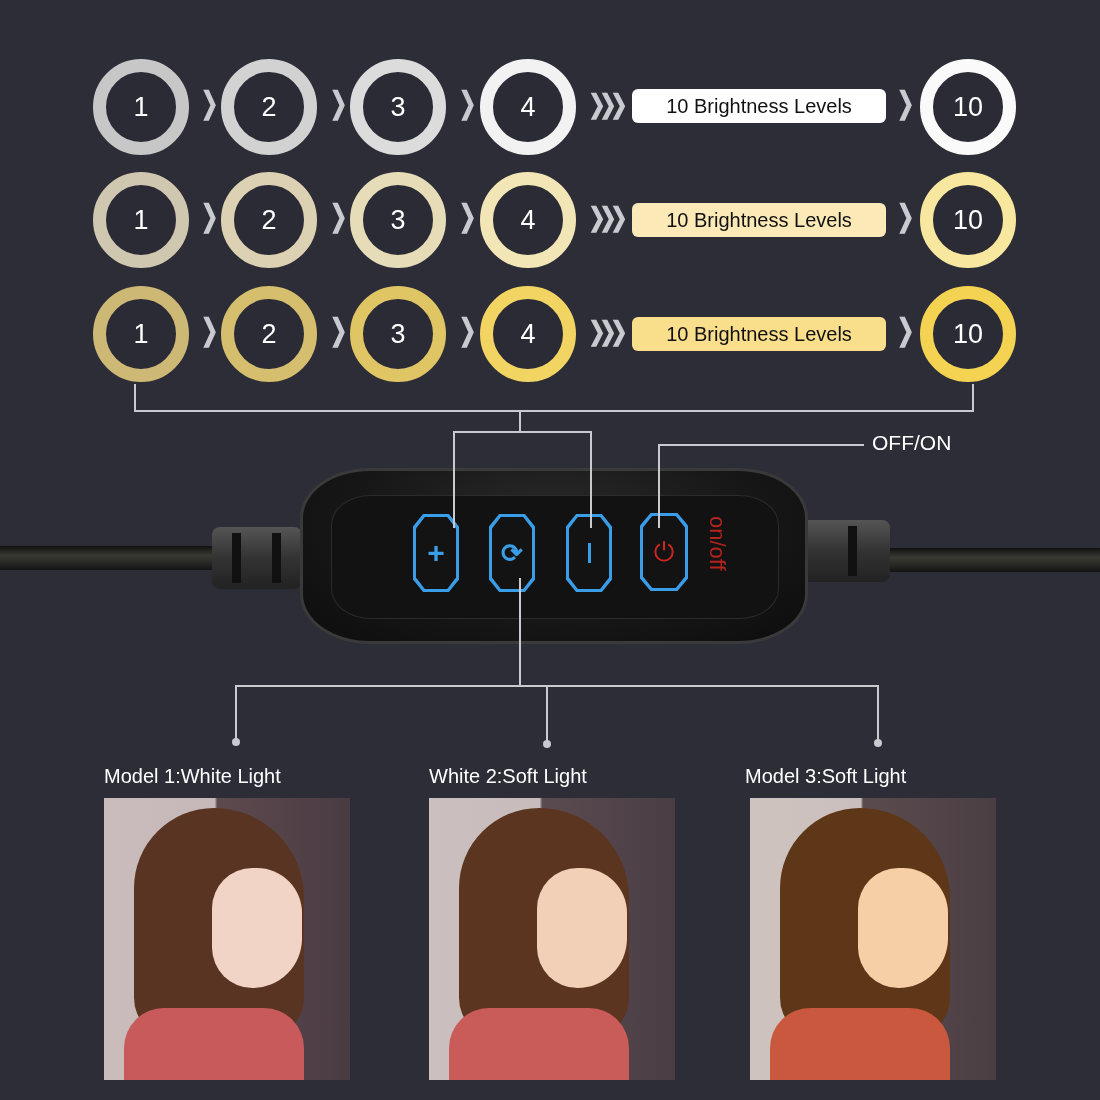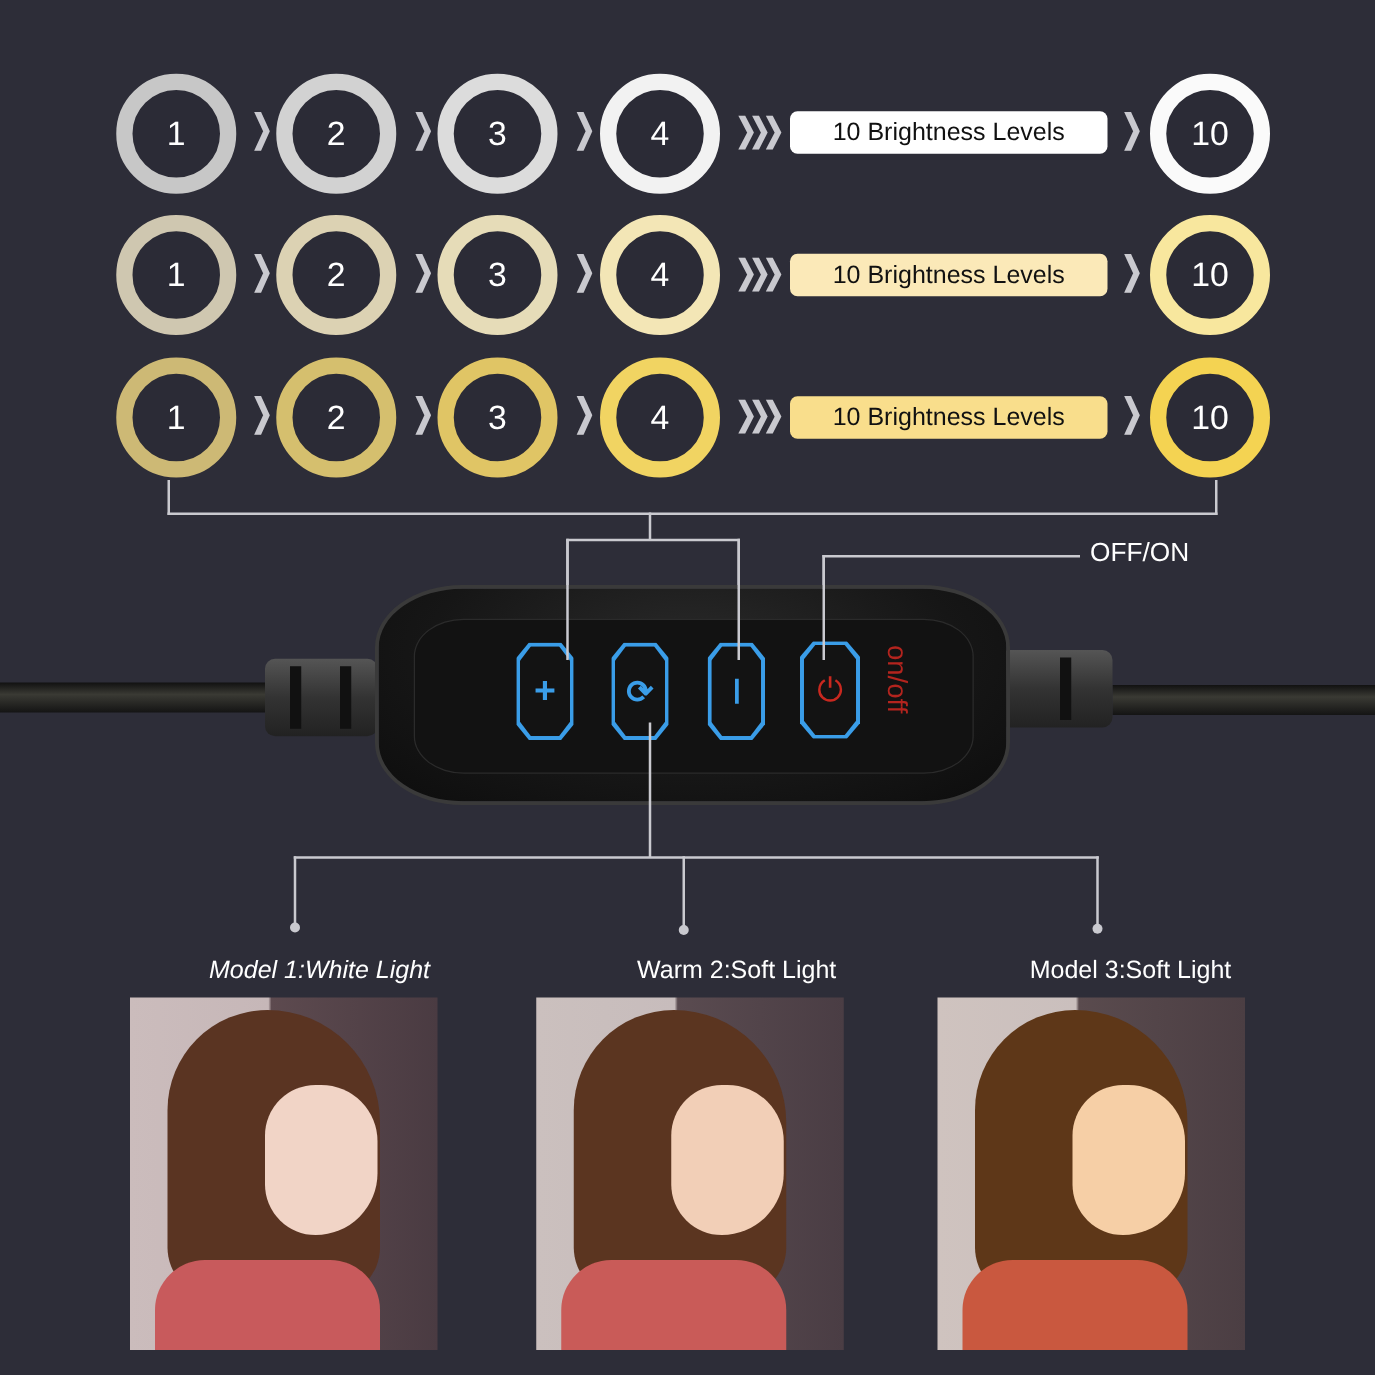--- a/index.html
+++ b/index.html
@@ -18,21 +18,21 @@
   .ring span { font-size: 27px; color: #fff; }
   .chev { position: absolute; font-size: 30px; font-weight: bold; color: #c9c9cf; transform: scaleX(0.7); }
   .chev3 { position: absolute; font-size: 26px; font-weight: bold; color: #c9c9cf; letter-spacing: -8px; transform: scaleX(0.8); }
   .pill {
     position: absolute; width: 254px; height: 34px; border-radius: 6px;
     display: flex; align-items: center; justify-content: center;
     font-size: 20px; color: #111;
   }
   .line { position: absolute; background: #c9c9cf; }
   .dot { position: absolute; width: 8px; height: 8px; border-radius: 50%; background: #c9c9cf; }
-  .label { position: absolute; font-size: 20px; color: #fff; text-align: right; }
+  .label { position: absolute; font-size: 20px; color: #fff; text-align: left; }
   .photo { position: absolute; overflow: hidden; }
   .cable { position: absolute; height: 24px; background: linear-gradient(#111 0%, #3a3a34 40%, #141414 100%); }
   .strain { position: absolute; width: 90px; height: 62px; border-radius: 8px; background: linear-gradient(#555 0%, #333 50%, #222 100%); }
   .strain .band { position: absolute; top: 6px; width: 9px; height: 50px; background: #111; }
   .remote {
     position: absolute; left: 300px; top: 468px; width: 508px; height: 176px;
     border-radius: 70px / 50px;
     background: radial-gradient(ellipse at 50% 30%, #2a2a2a 0%, #161616 60%, #0d0d0d 100%);
     border: 3px solid #3a3a3a;
     box-sizing: border-box;
@@ -189,22 +189,22 @@
 
 <div class="line" style="left:519px;top:578px;width:2px;height:108px;"></div>
 <div class="line" style="left:235px;top:685px;width:644px;height:2px;"></div>
 <div class="line" style="left:235px;top:685px;width:2px;height:54px;"></div>
 <div class="line" style="left:546px;top:685px;width:2px;height:56px;"></div>
 <div class="line" style="left:877px;top:685px;width:2px;height:55px;"></div>
 <div class="dot" style="left:232px;top:738px;"></div>
 <div class="dot" style="left:543px;top:740px;"></div>
 <div class="dot" style="left:874px;top:739px;"></div>
 
-<div class="label" style="left:104px;top:765px;width:240px;font-style:italic;">Model 1:White Light</div>
-<div class="label" style="left:429px;top:765px;width:240px;">Warm 2:Soft Light</div>
+<div class="label" style="left:104px;top:765px;width:240px;">Model 1:White Light</div>
+<div class="label" style="left:429px;top:765px;width:240px;">White 2:Soft Light</div>
 <div class="label" style="left:745px;top:765px;width:240px;">Model 3:Soft Light</div>
 
 <div class="photo" style="left:104px;top:798px;width:246px;height:282px;background:linear-gradient(90deg,#cbbcbc 0%,#c6b7b8 45%,#5d4a4f 46%,#4a3b42 100%);">
   <div style="position:absolute;left:30px;top:10px;width:170px;height:230px;border-radius:80px 90px 40px 40px;background:#5a3422;"></div>
   <div style="position:absolute;left:108px;top:70px;width:90px;height:120px;border-radius:45px 50px 55px 45px;background:#f1d4c6;"></div>
   <div style="position:absolute;left:20px;top:210px;width:180px;height:80px;border-radius:40px 40px 0 0;background:#c85a5c;"></div>
 </div>
 <div class="photo" style="left:429px;top:798px;width:246px;height:282px;background:linear-gradient(90deg,#cbc0be 0%,#c7bcbc 45%,#5a4b50 46%,#4a3d44 100%);">
   <div style="position:absolute;left:30px;top:10px;width:170px;height:230px;border-radius:80px 90px 40px 40px;background:#5b3520;"></div>
   <div style="position:absolute;left:108px;top:70px;width:90px;height:120px;border-radius:45px 50px 55px 45px;background:#f2cfb7;"></div>

